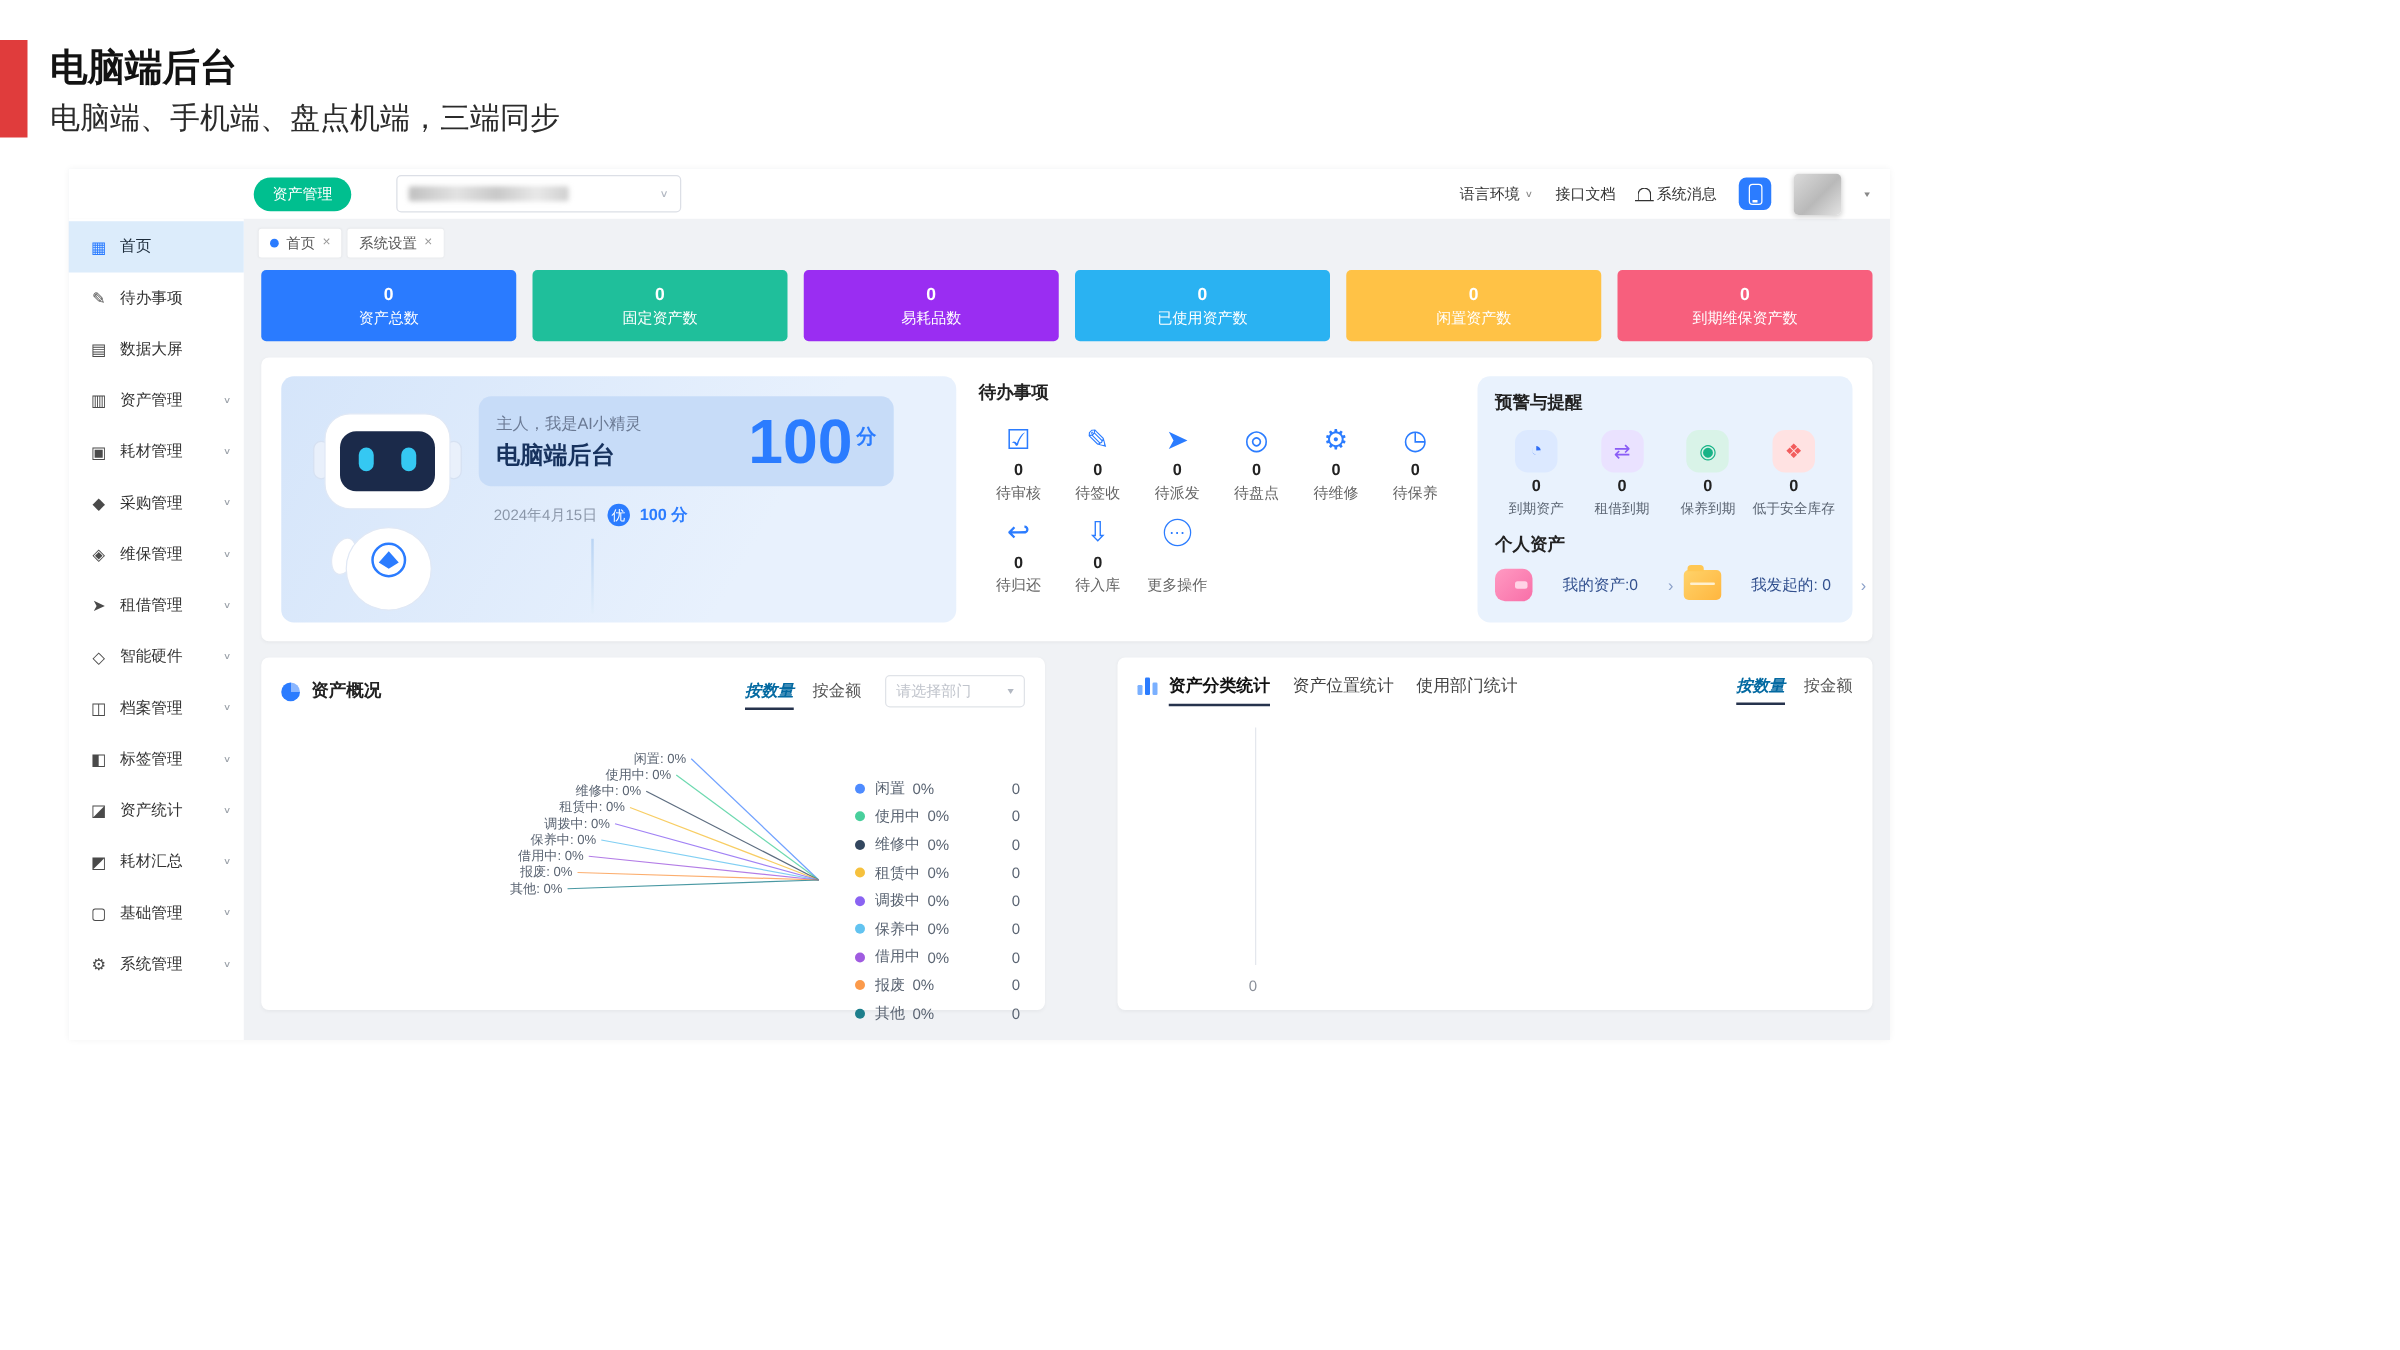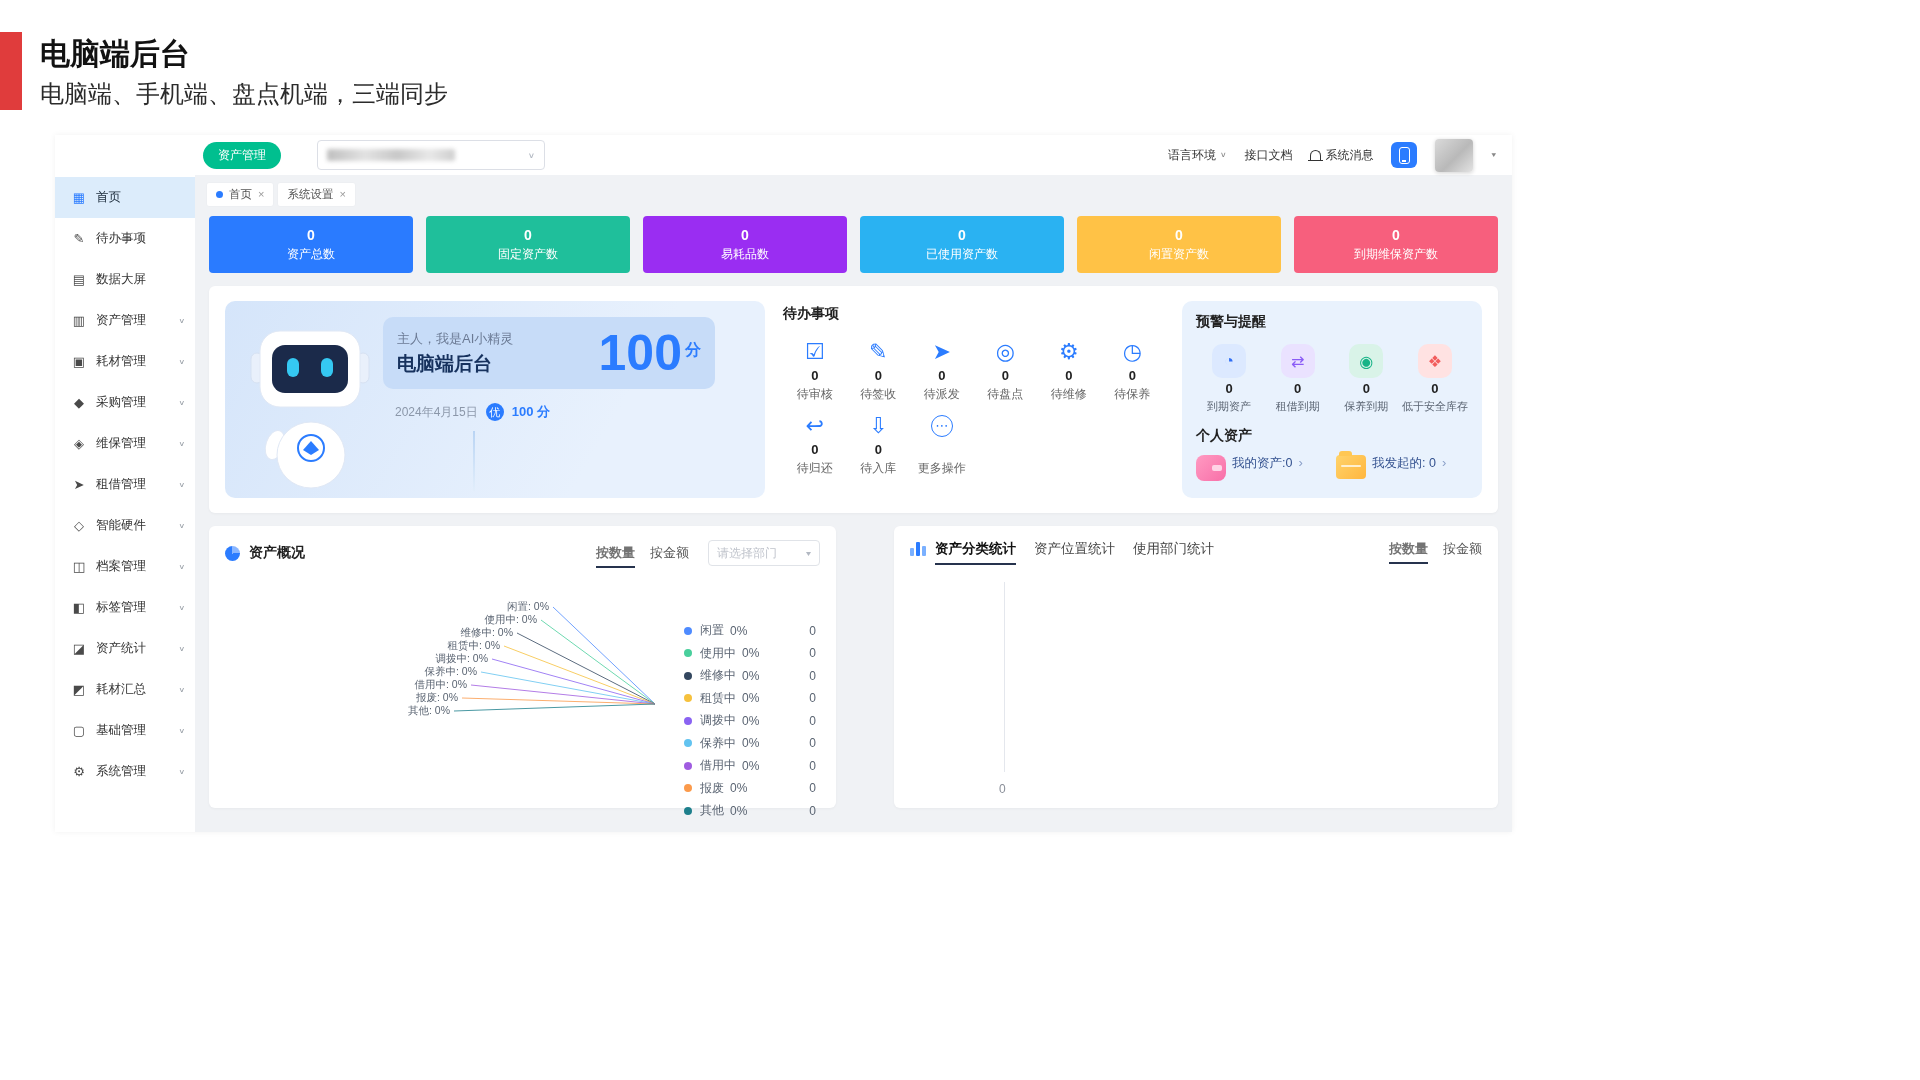--- a/index.html
+++ b/index.html
@@ -86,21 +86,21 @@
 
   .alert-panel { width:300px; flex:none; border-radius:10px; background:#e9f2fd; padding:12px 14px; }
   .alert-grid { display:flex; justify-content:space-between; margin-top:13px; }
   .alert-item { width:66px; display:flex; flex-direction:column; align-items:center; gap:3px; cursor:pointer; }
   .al-ico { width:34px; height:34px; border-radius:10px; display:flex; align-items:center; justify-content:center; }
   .al-ico span { font-size:16px; }
   .al-count { font-size:13px; font-weight:700; color:#222; }
   .al-label { font-size:11px; color:#5a6472; white-space:nowrap;font-family:Liberation Serif, serif; }
   .personal-title { margin-top:13px; font-size:14px; font-weight:700; color:#222; }
   .personal-row { display:flex; gap:8px; margin-top:10px; }
-  .p-link { flex:1; display:flex; align-items:flex-start; gap:6px; font-size:12.5px; color:#33518f; cursor:pointer; white-space:nowrap; }
+  .p-link { flex:1; display:flex; align-items:center; gap:24px; font-size:12.5px; color:#33518f; cursor:pointer; white-space:nowrap; }
   .p-arrow { color:#8ba0c9; font-size:13px; }
   .wallet-icon { width:30px; height:26px; border-radius:8px; background:linear-gradient(135deg,#ff9ac2,#f86fa8); position:relative; flex:none; }
   .wallet-icon::after { content:""; position:absolute; right:4px; top:10px; width:10px; height:6px; border-radius:2px; background:#ffd3e6; }
   .folder-icon { width:30px; height:24px; border-radius:4px; background:linear-gradient(135deg,#ffd36a,#ffb63f); position:relative; flex:none; }
   .folder-icon::before { content:""; position:absolute; top:-4px; left:3px; width:13px; height:5px; border-radius:3px 3px 0 0; background:#ffc753; }
   .folder-icon::after { content:""; position:absolute; left:5px; top:10px; right:5px; height:2px; background:#fff0cf; border-radius:1px; }
 
   
   .bottom-row { display:flex; gap:14px; height:282px; }
   .chart-card-left { width:627px; flex:none; display:flex; flex-direction:column; }
@@ -108,21 +108,21 @@
   .card-head { display:flex; align-items:center; gap:9px; padding:14px 16px 10px; }
   .pie-icon { width:15px; height:15px; border-radius:50%; background:conic-gradient(#8ab6ff 0 90deg,#2b7cff 90deg 360deg); flex:none; }
   .bars-icon { display:flex; align-items:flex-end; gap:2px; height:14px; flex:none; }
   .bars-icon i { display:block; width:4px; background:#2b7cff; border-radius:1px; }
   .bars-icon i:nth-child(1){height:8px;background:#7ab0ff;}
   .bars-icon i:nth-child(2){height:14px;}
   .bars-icon i:nth-child(3){height:10px;background:#7ab0ff;}
   .head-title { font-size:14px; font-weight:700; color:#222; }
   .head-toggles { margin-left:auto; display:flex; align-items:center; gap:15px; font-size:13px; color:#555; }
   .tg { cursor:pointer; position:relative; }
-  .tg.active { color:#737373; font-weight:700; }
+  .tg.active { color:#0369a1; font-weight:700;font-style:italic; }
   .tg.active::after { content:""; position:absolute; left:0; right:0; bottom:-6px; height:2px; background:#26334d; }
   .dept-select { width:112px; height:26px; border:1px solid #e0e3e8; border-radius:4px; background:#fff; display:flex; align-items:center; padding:0 8px; font-size:12px; color:#c0c4cc; margin-left:4px; cursor:pointer; }
   .chart-tabs { display:flex; gap:18px; font-size:13.5px; color:#444; }
   .ct { cursor:pointer; position:relative; }
   .ct.active { color:#111; font-weight:700; }
   .ct.active::after { content:""; position:absolute; left:0; right:0; bottom:-7px; height:2px; background:#26334d; }
 
   .left-chart-body { position:relative; flex:1; }
   .pie-zero { position:absolute; left:128px; top:18px; }
   .legend { position:absolute; right:20px; top:46px; display:flex; flex-direction:column; gap:5.5px; }

